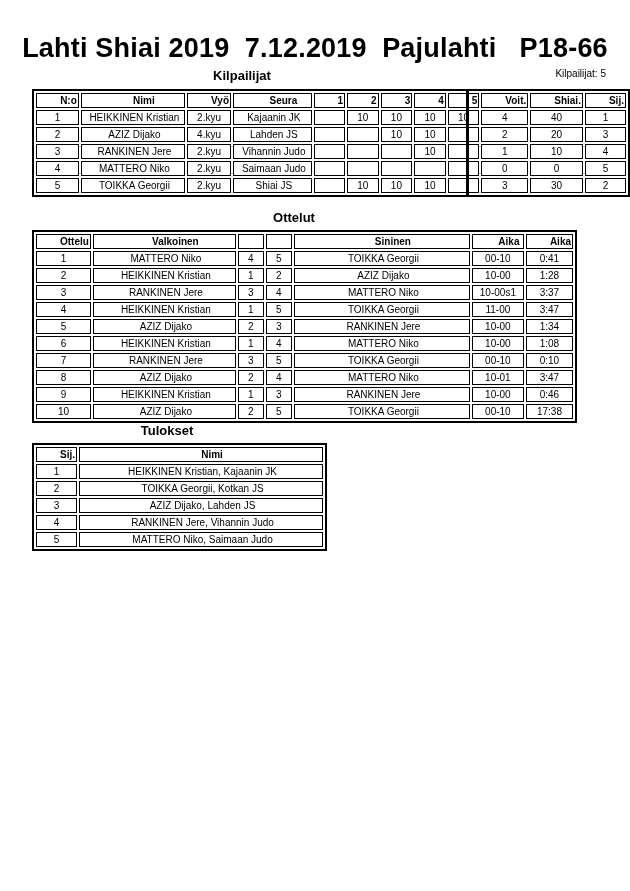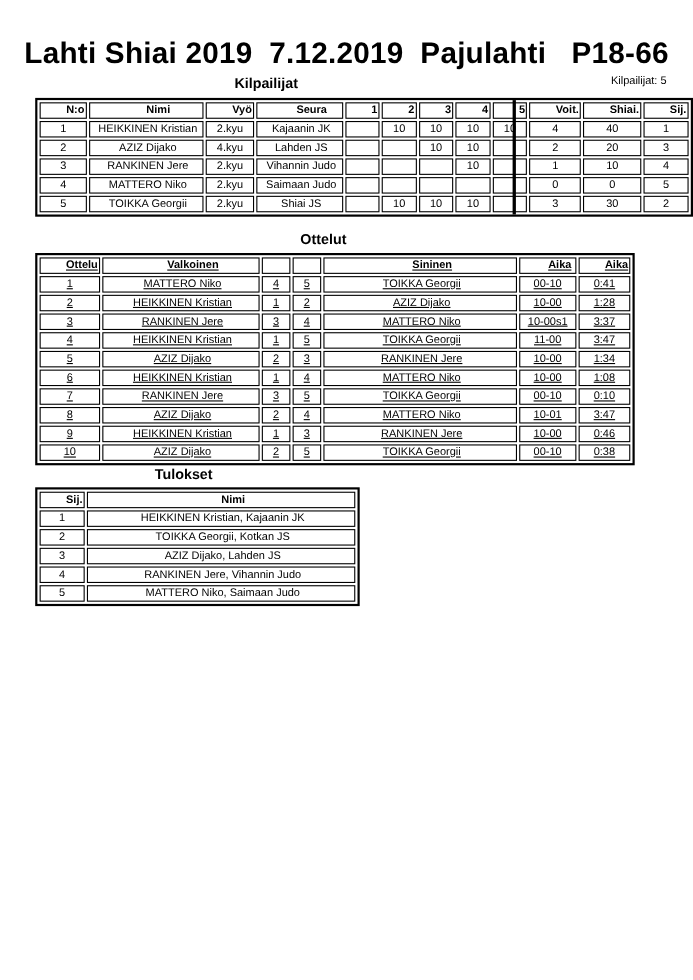--- a/index.html
+++ b/index.html
@@ -34,21 +34,21 @@
     font-size:10px;
   }
   .twrap{
     display:block;
     width:fit-content;
     position:relative;
     border:2px solid #000;
     margin-left:32px;
   }
   .twrap.t1{margin-top:6px;}
-  .twrap.t2{margin-top:5px;text-decoration:underline;}
+  .twrap.t2{margin-top:5px;}
   .twrap.t3{margin-top:5px;}
   table{
     border-collapse:separate;
     border-spacing:2px;
     table-layout:fixed;
   }
   th,td{
     border:1px solid #000;
     box-sizing:border-box;
     height:15px;
@@ -289,21 +289,21 @@
         <td>10-00</td>
         <td>0:46</td>
       </tr>
       <tr>
         <td>10</td>
         <td class="l">AZIZ Dijako</td>
         <td>2</td>
         <td>5</td>
         <td class="l">TOIKKA Georgii</td>
         <td>00-10</td>
-        <td>0:38</td>
+        <td>17:38</td>
       </tr>
     </tbody>
       </table>
   </div>
 
   <div class="sec-title tulokset">Tulokset</div>
 
   <div class="twrap t3">
     <table>
       <colgroup>

